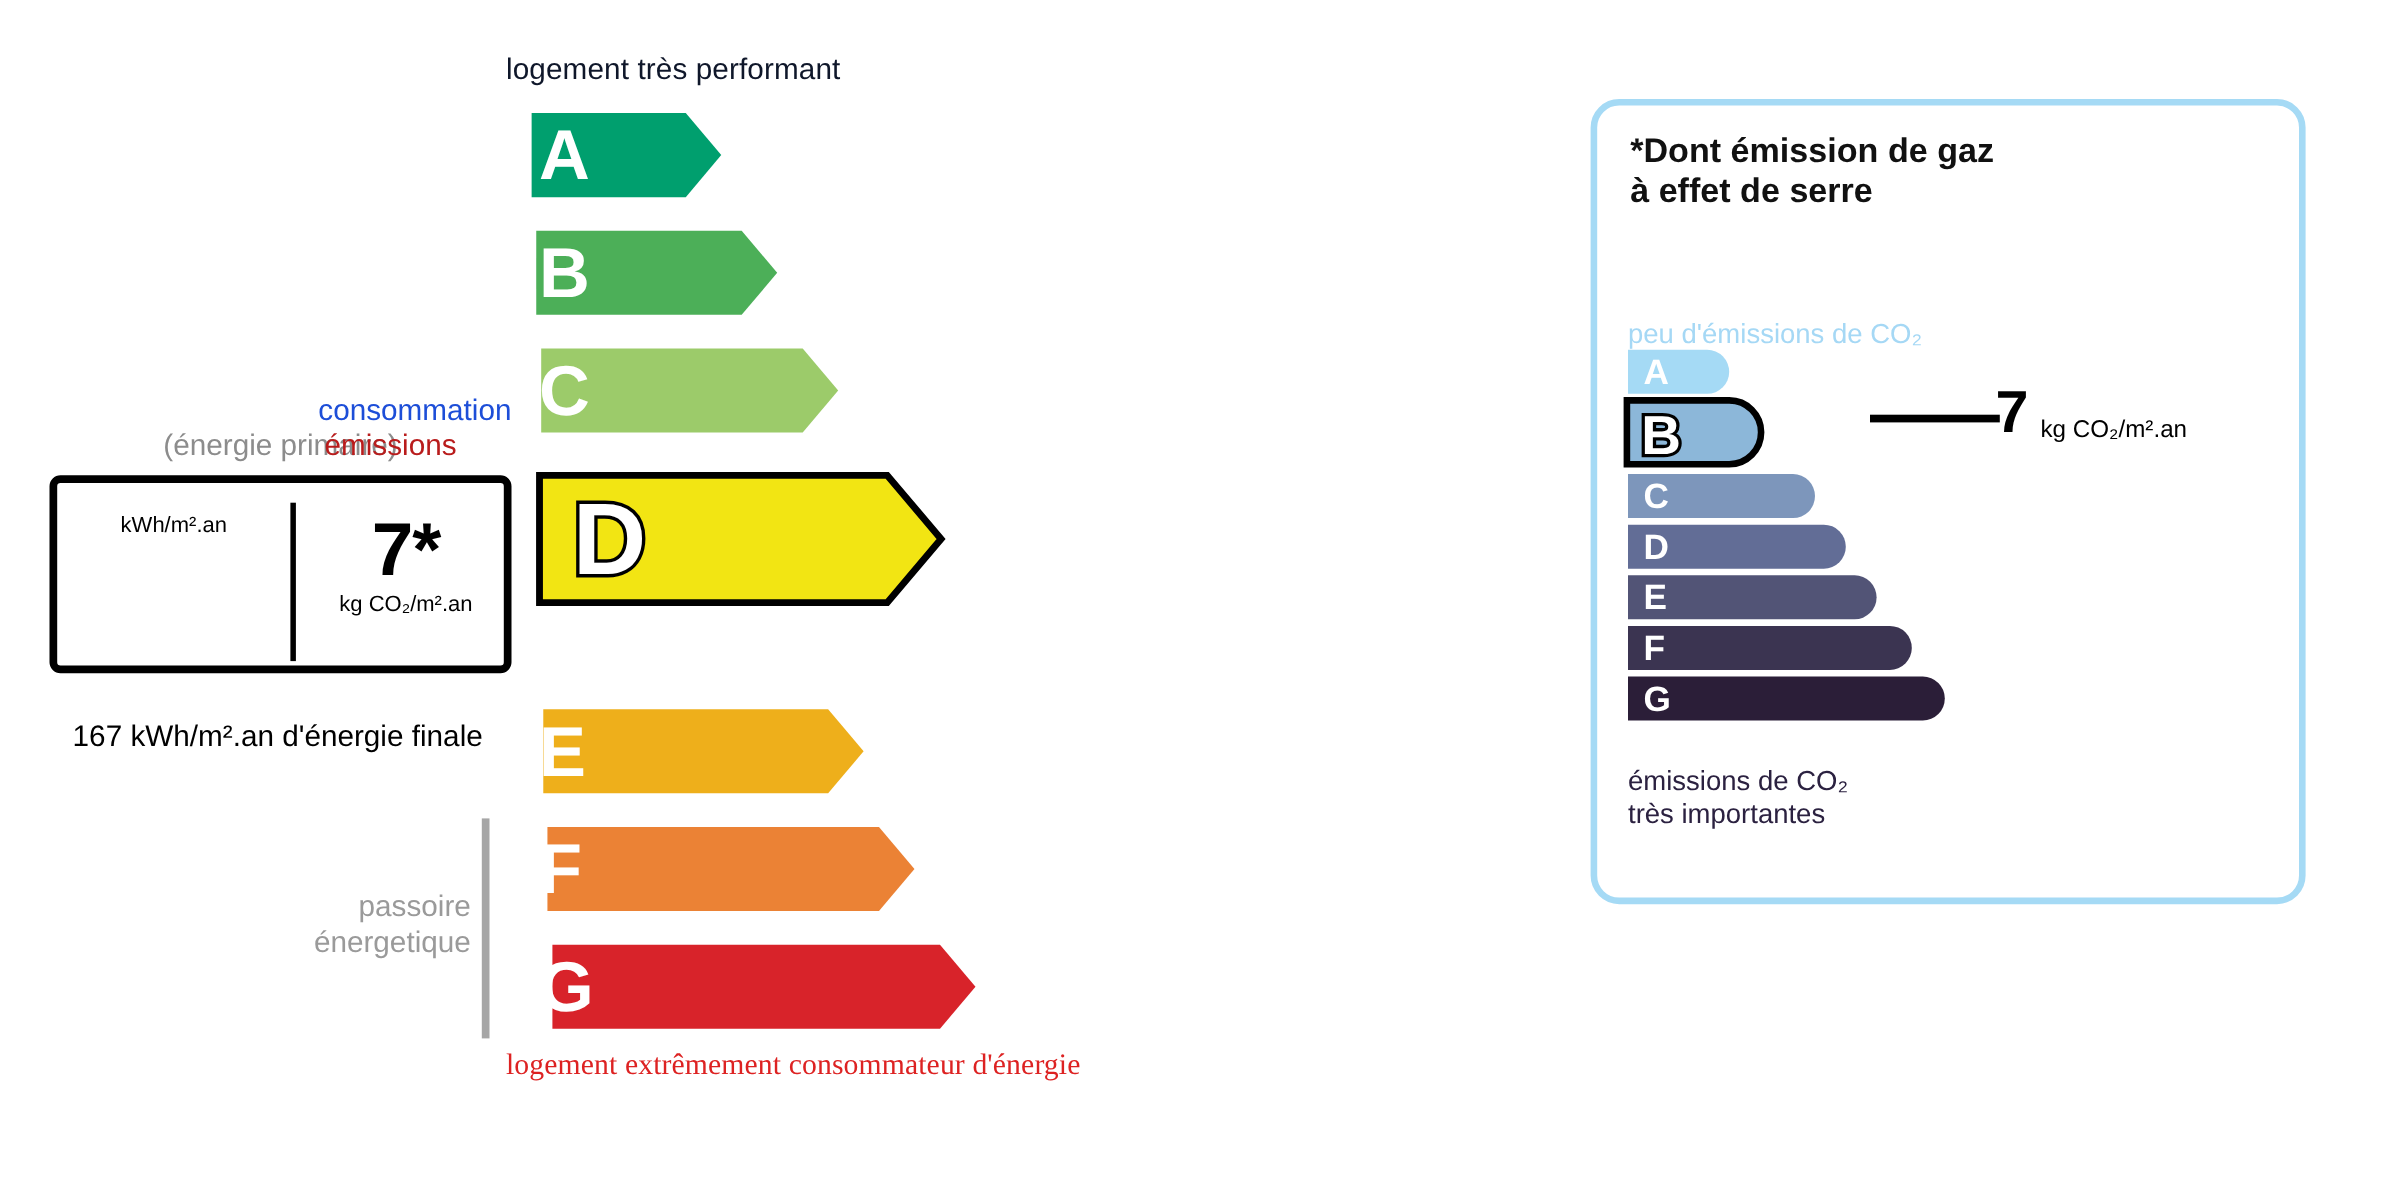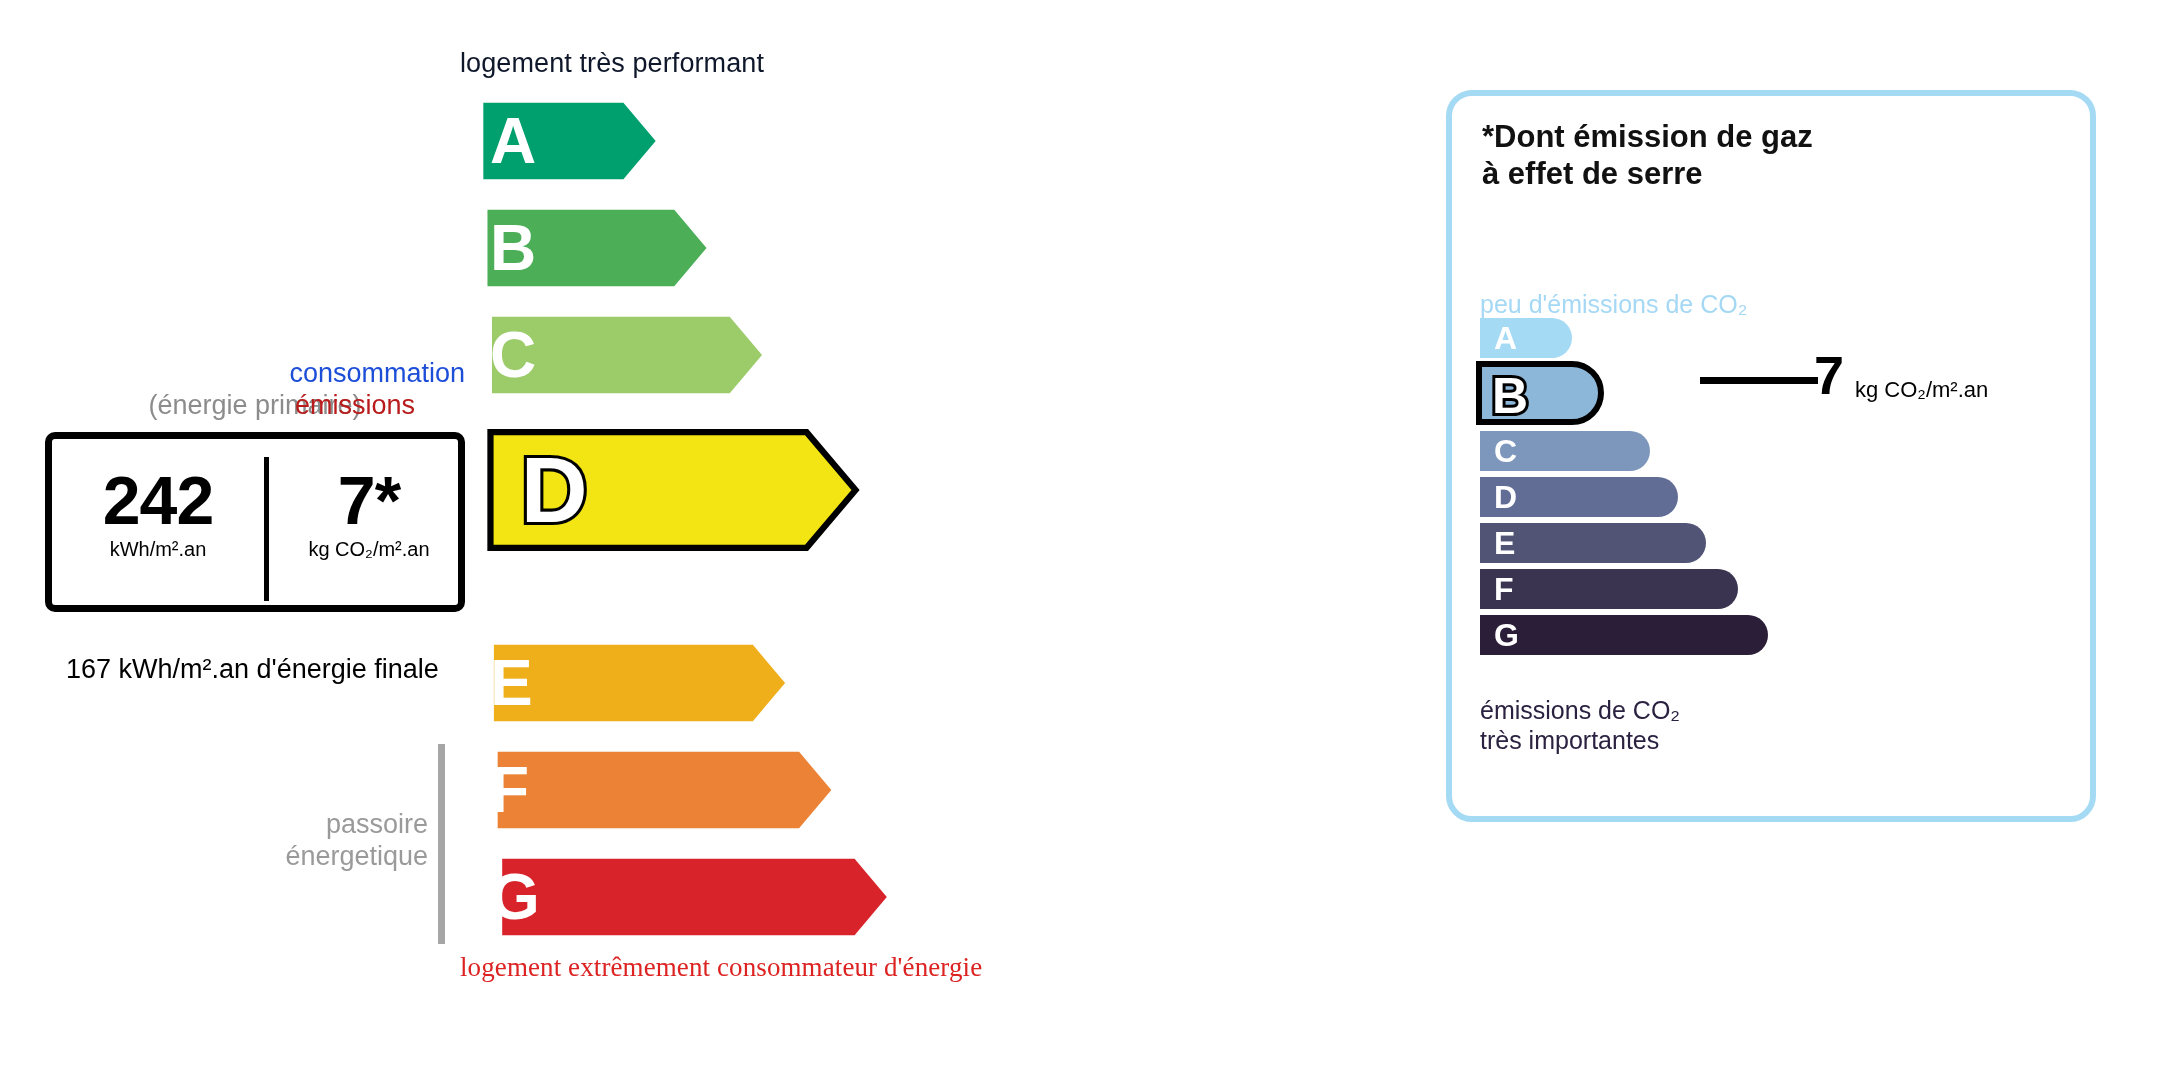--- a/index.html
+++ b/index.html
@@ -162,21 +162,20 @@
 
   <div class="label-conso">
     <span class="l1">consommation</span>
     <span class="l2">(énergie primaire)</span>
   </div>
   <div class="label-emis">émissions</div>
 
   <div id="value-box">
     <div class="divider"></div>
     <div class="vcell" id="cell-conso">
-      <div class="num">242</div>
       <div class="unit">kWh/m².an</div>
     </div>
     <div class="vcell" id="cell-emis">
       <div class="num">7*</div>
       <div class="unit">kg CO₂/m².an</div>
     </div>
   </div>
 
   <div id="final-energy">167 kWh/m².an
 d'énergie finale</div>

